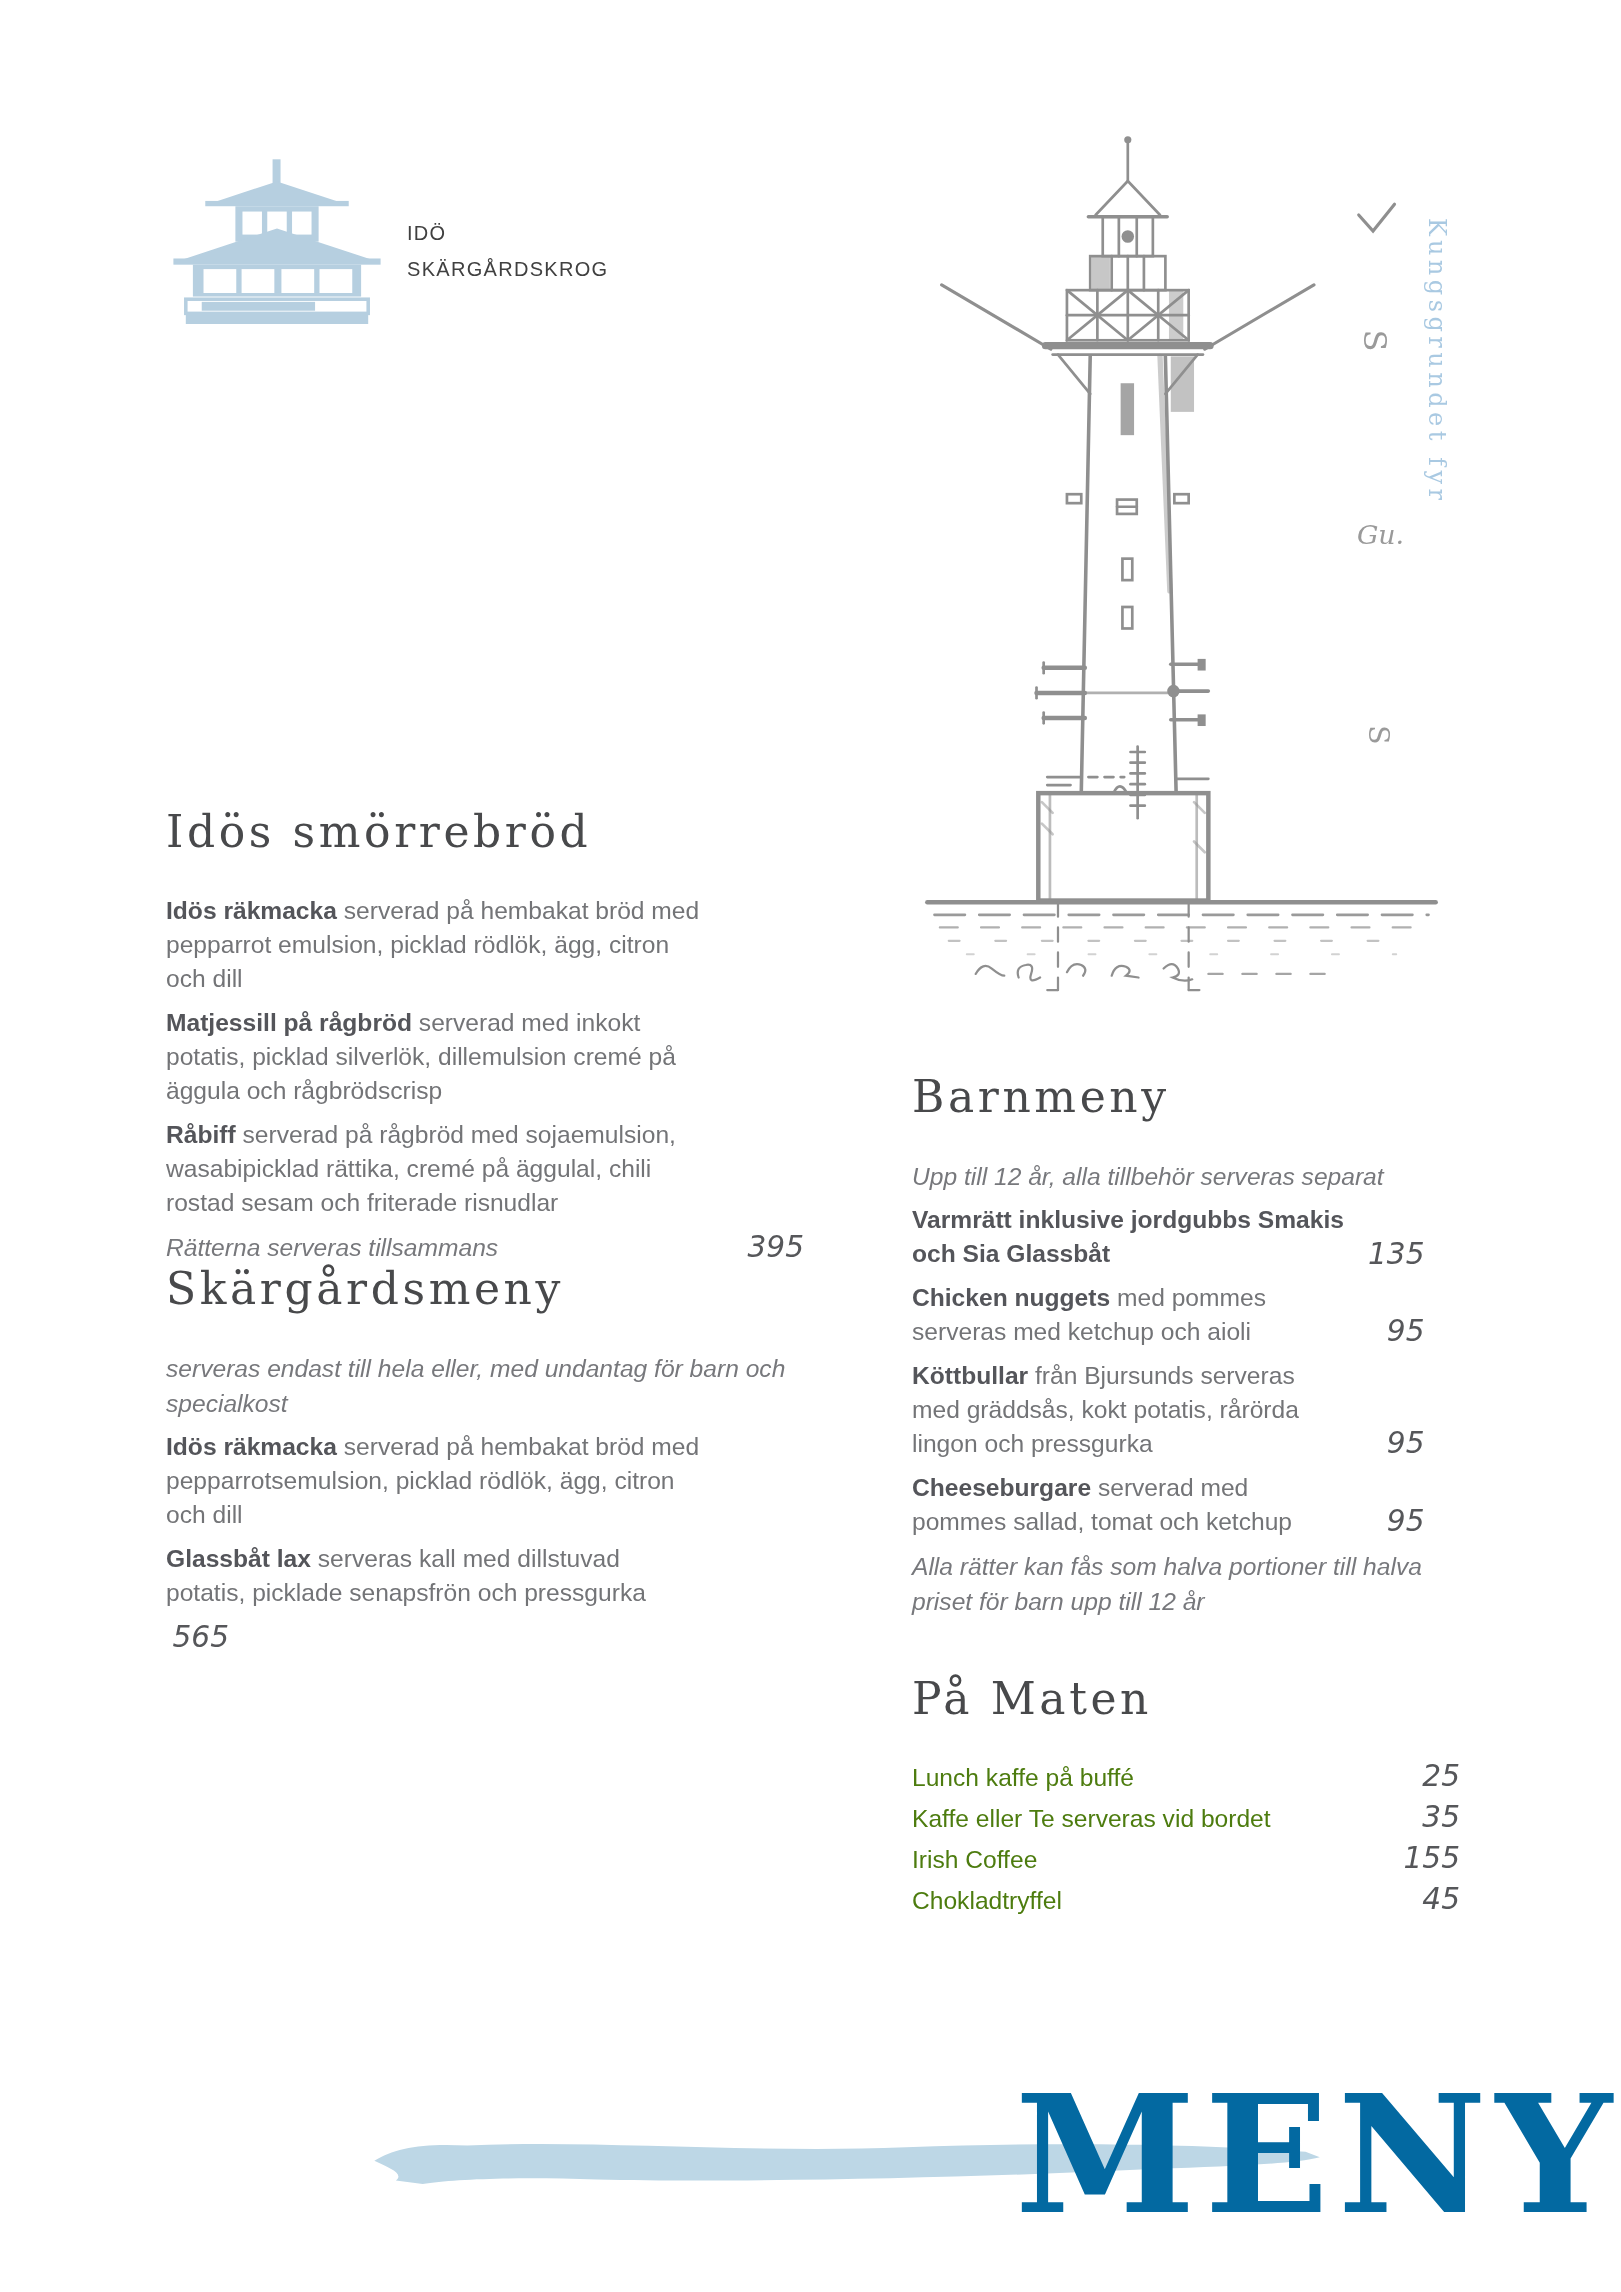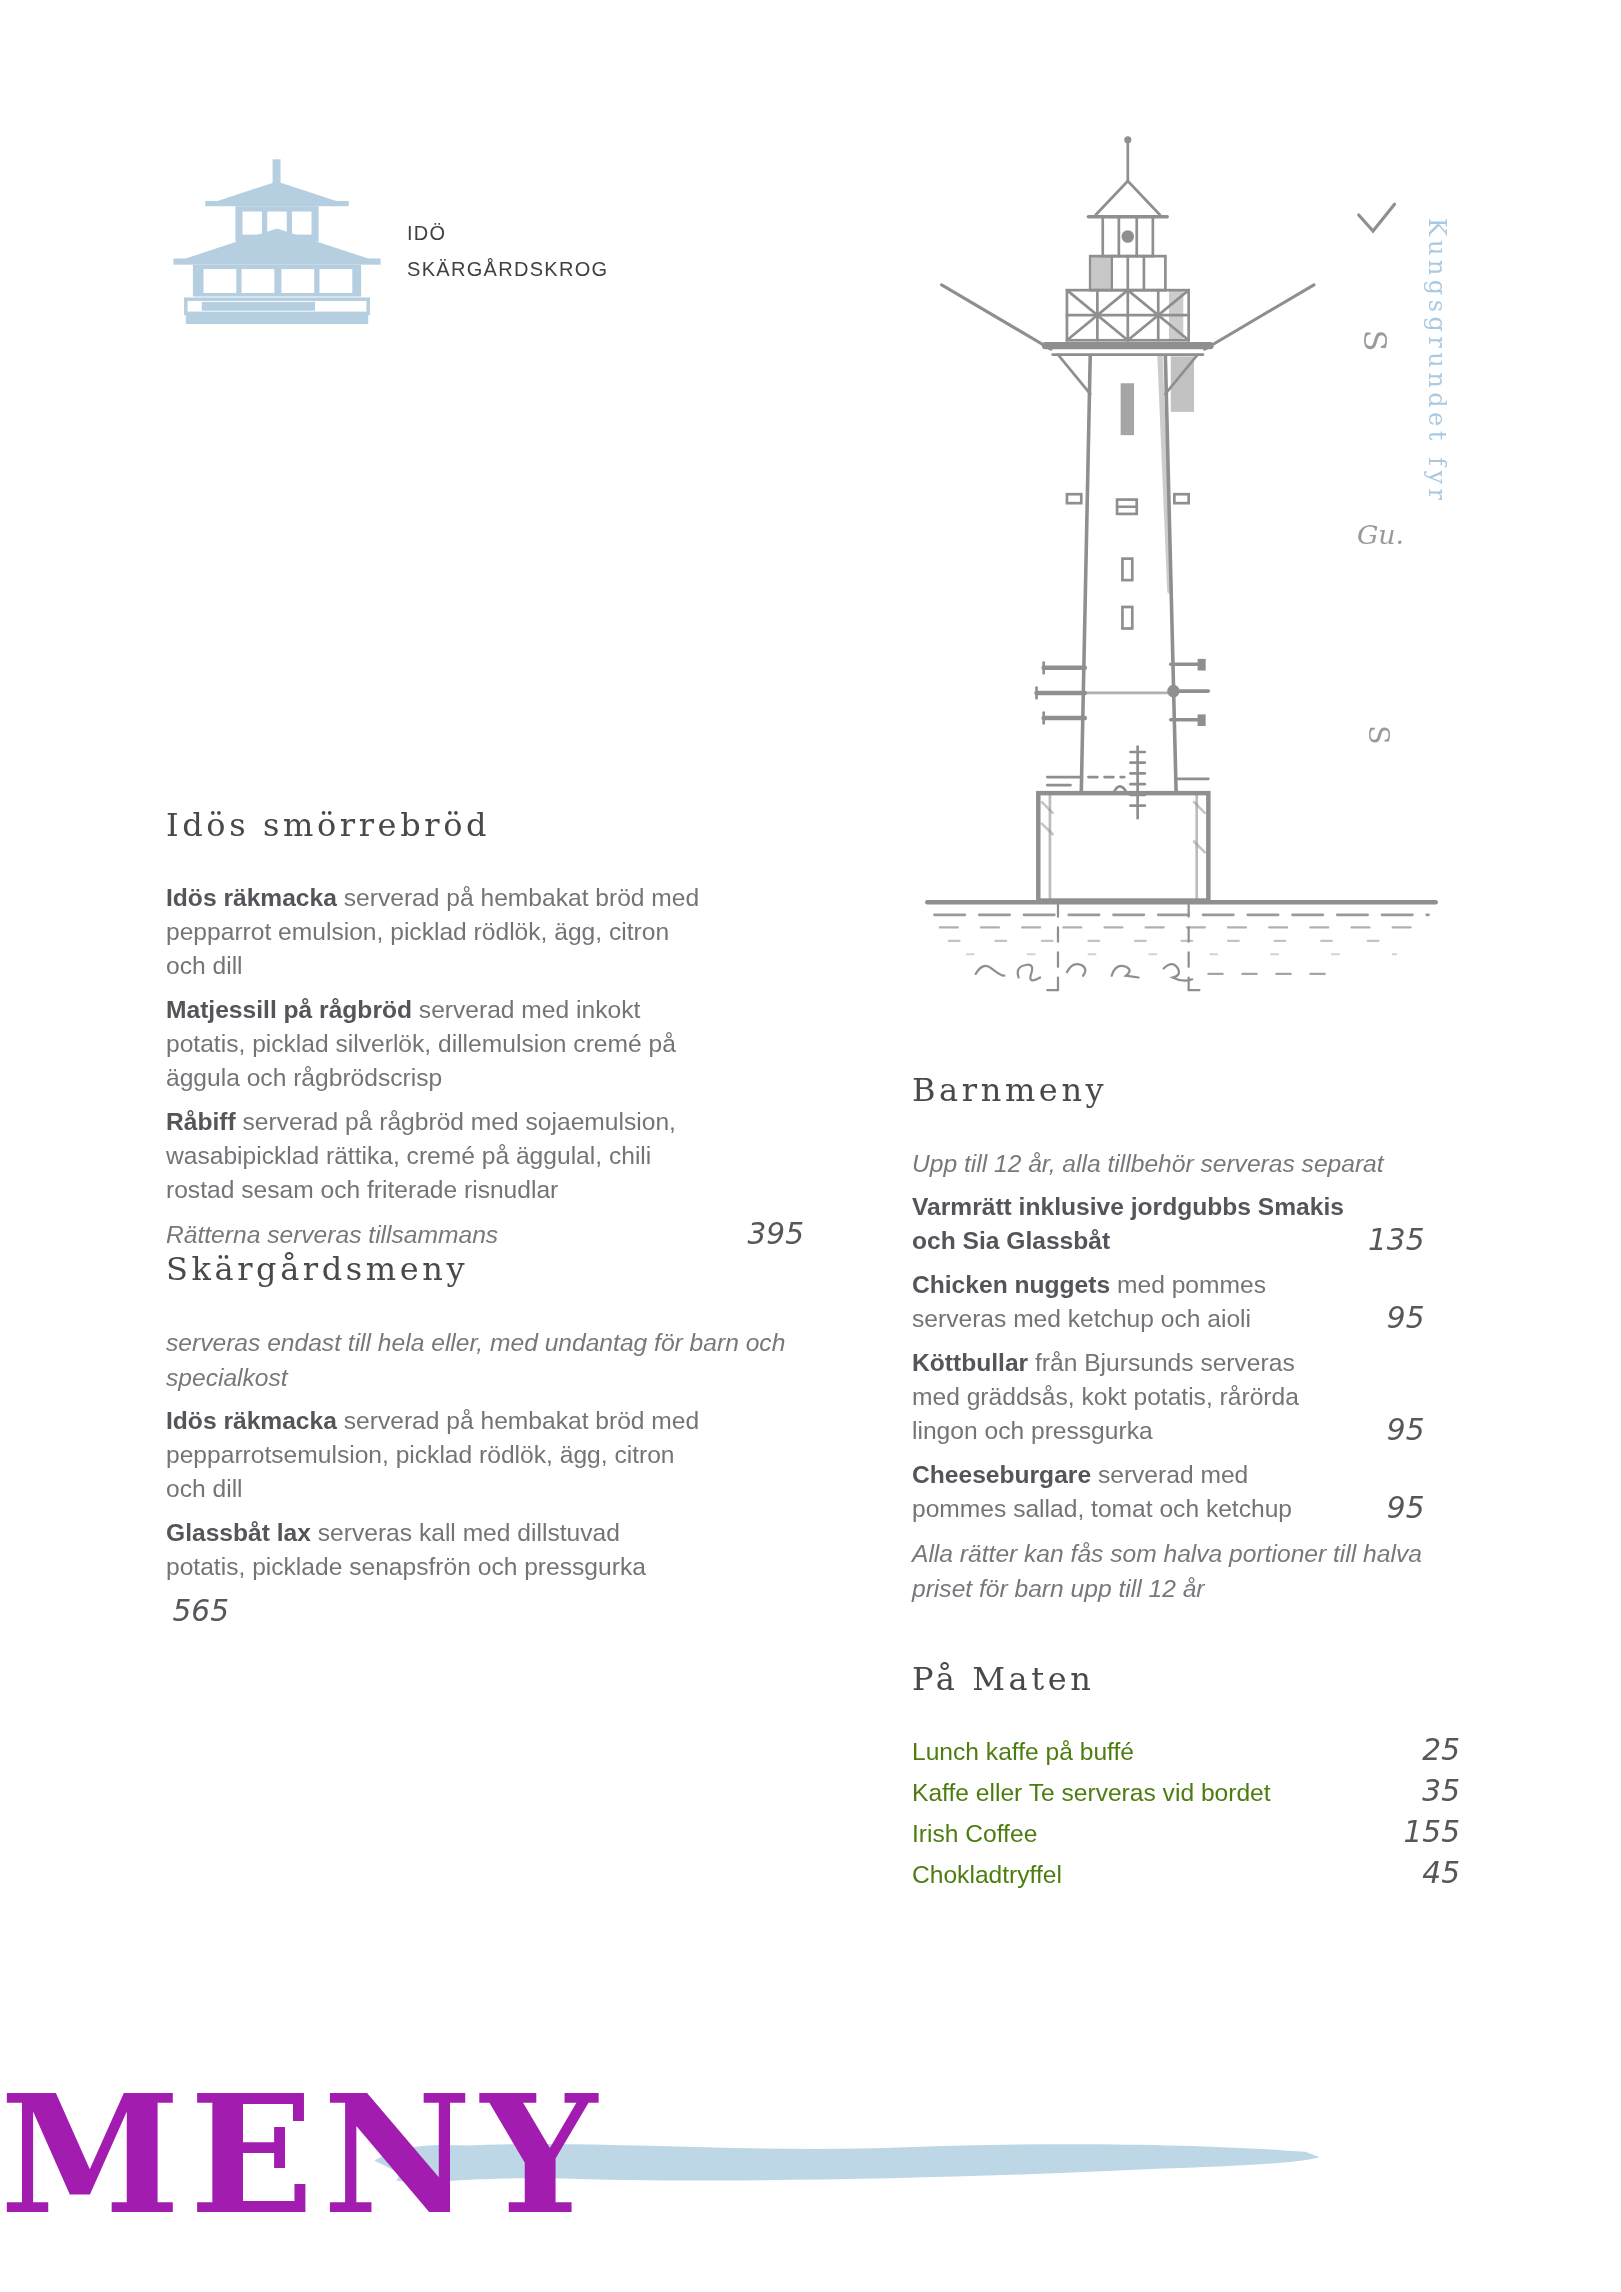--- a/index.html
+++ b/index.html
@@ -22,21 +22,21 @@
     font-family:"DejaVu Serif",serif;
     font-size:24px;letter-spacing:4.5px;color:#a9c9e2;white-space:nowrap;
   }
 
   
   .col-left{left:166px;top:808px;width:638px;}
   .col-right{left:896px;top:1073px;width:548px;margin-left:16px;}
 
   h2.menu-heading{
     font-family:"DejaVu Serif",serif;font-weight:500;
-    font-size:32px;letter-spacing:3.6px;color:#48494b;
+    font-size:44px;letter-spacing:3.6px;color:#48494b;
     margin:0 0 38px 0;line-height:1.1;
   }
   .mt-section{margin-top:66px;}
 
   .intro{
     font-style:italic;color:#77787c;font-size:24.6px;line-height:35px;
     margin:0 0 9px 0;
   }
   .item{
     display:flex;align-items:flex-end;gap:12.5px;
@@ -51,23 +51,23 @@
     padding-bottom:0.9px;
   }
   .note-row{display:flex;align-items:center;gap:12.5px;margin-top:9px;}
   .note-row .intro{flex:1;margin:0;}
   .simple-row{display:flex;align-items:baseline;gap:12.5px;line-height:41px;}
   .simple-label{flex:1;font-size:24.6px;color:#4d7c0f;}
 
   
   .brush{left:369px;top:2114px;width:958px;height:90px;}
   .footer-title{
-    left:0;right:0;top:2065px;text-align:left;
+    left:0;right:0;top:2065px;text-align:right;
     font-family:"DejaVu Serif",serif;font-weight:bold;
-    font-size:163px;letter-spacing:9px;color:#a21caf;line-height:1.1;
+    font-size:163px;letter-spacing:9px;color:#0369a1;line-height:1.1;
   }
 </style>
 </head>
 <body>
 
 <div class="abs logo-box">
   <svg width="222" height="170" viewBox="0 0 250 192" xmlns="http://www.w3.org/2000/svg">
     <g fill="#b6cfe0">
       <rect x="120" y="6" width="9" height="28"></rect>
       <polygon points="52,55 125,31 198,55"></polygon>

